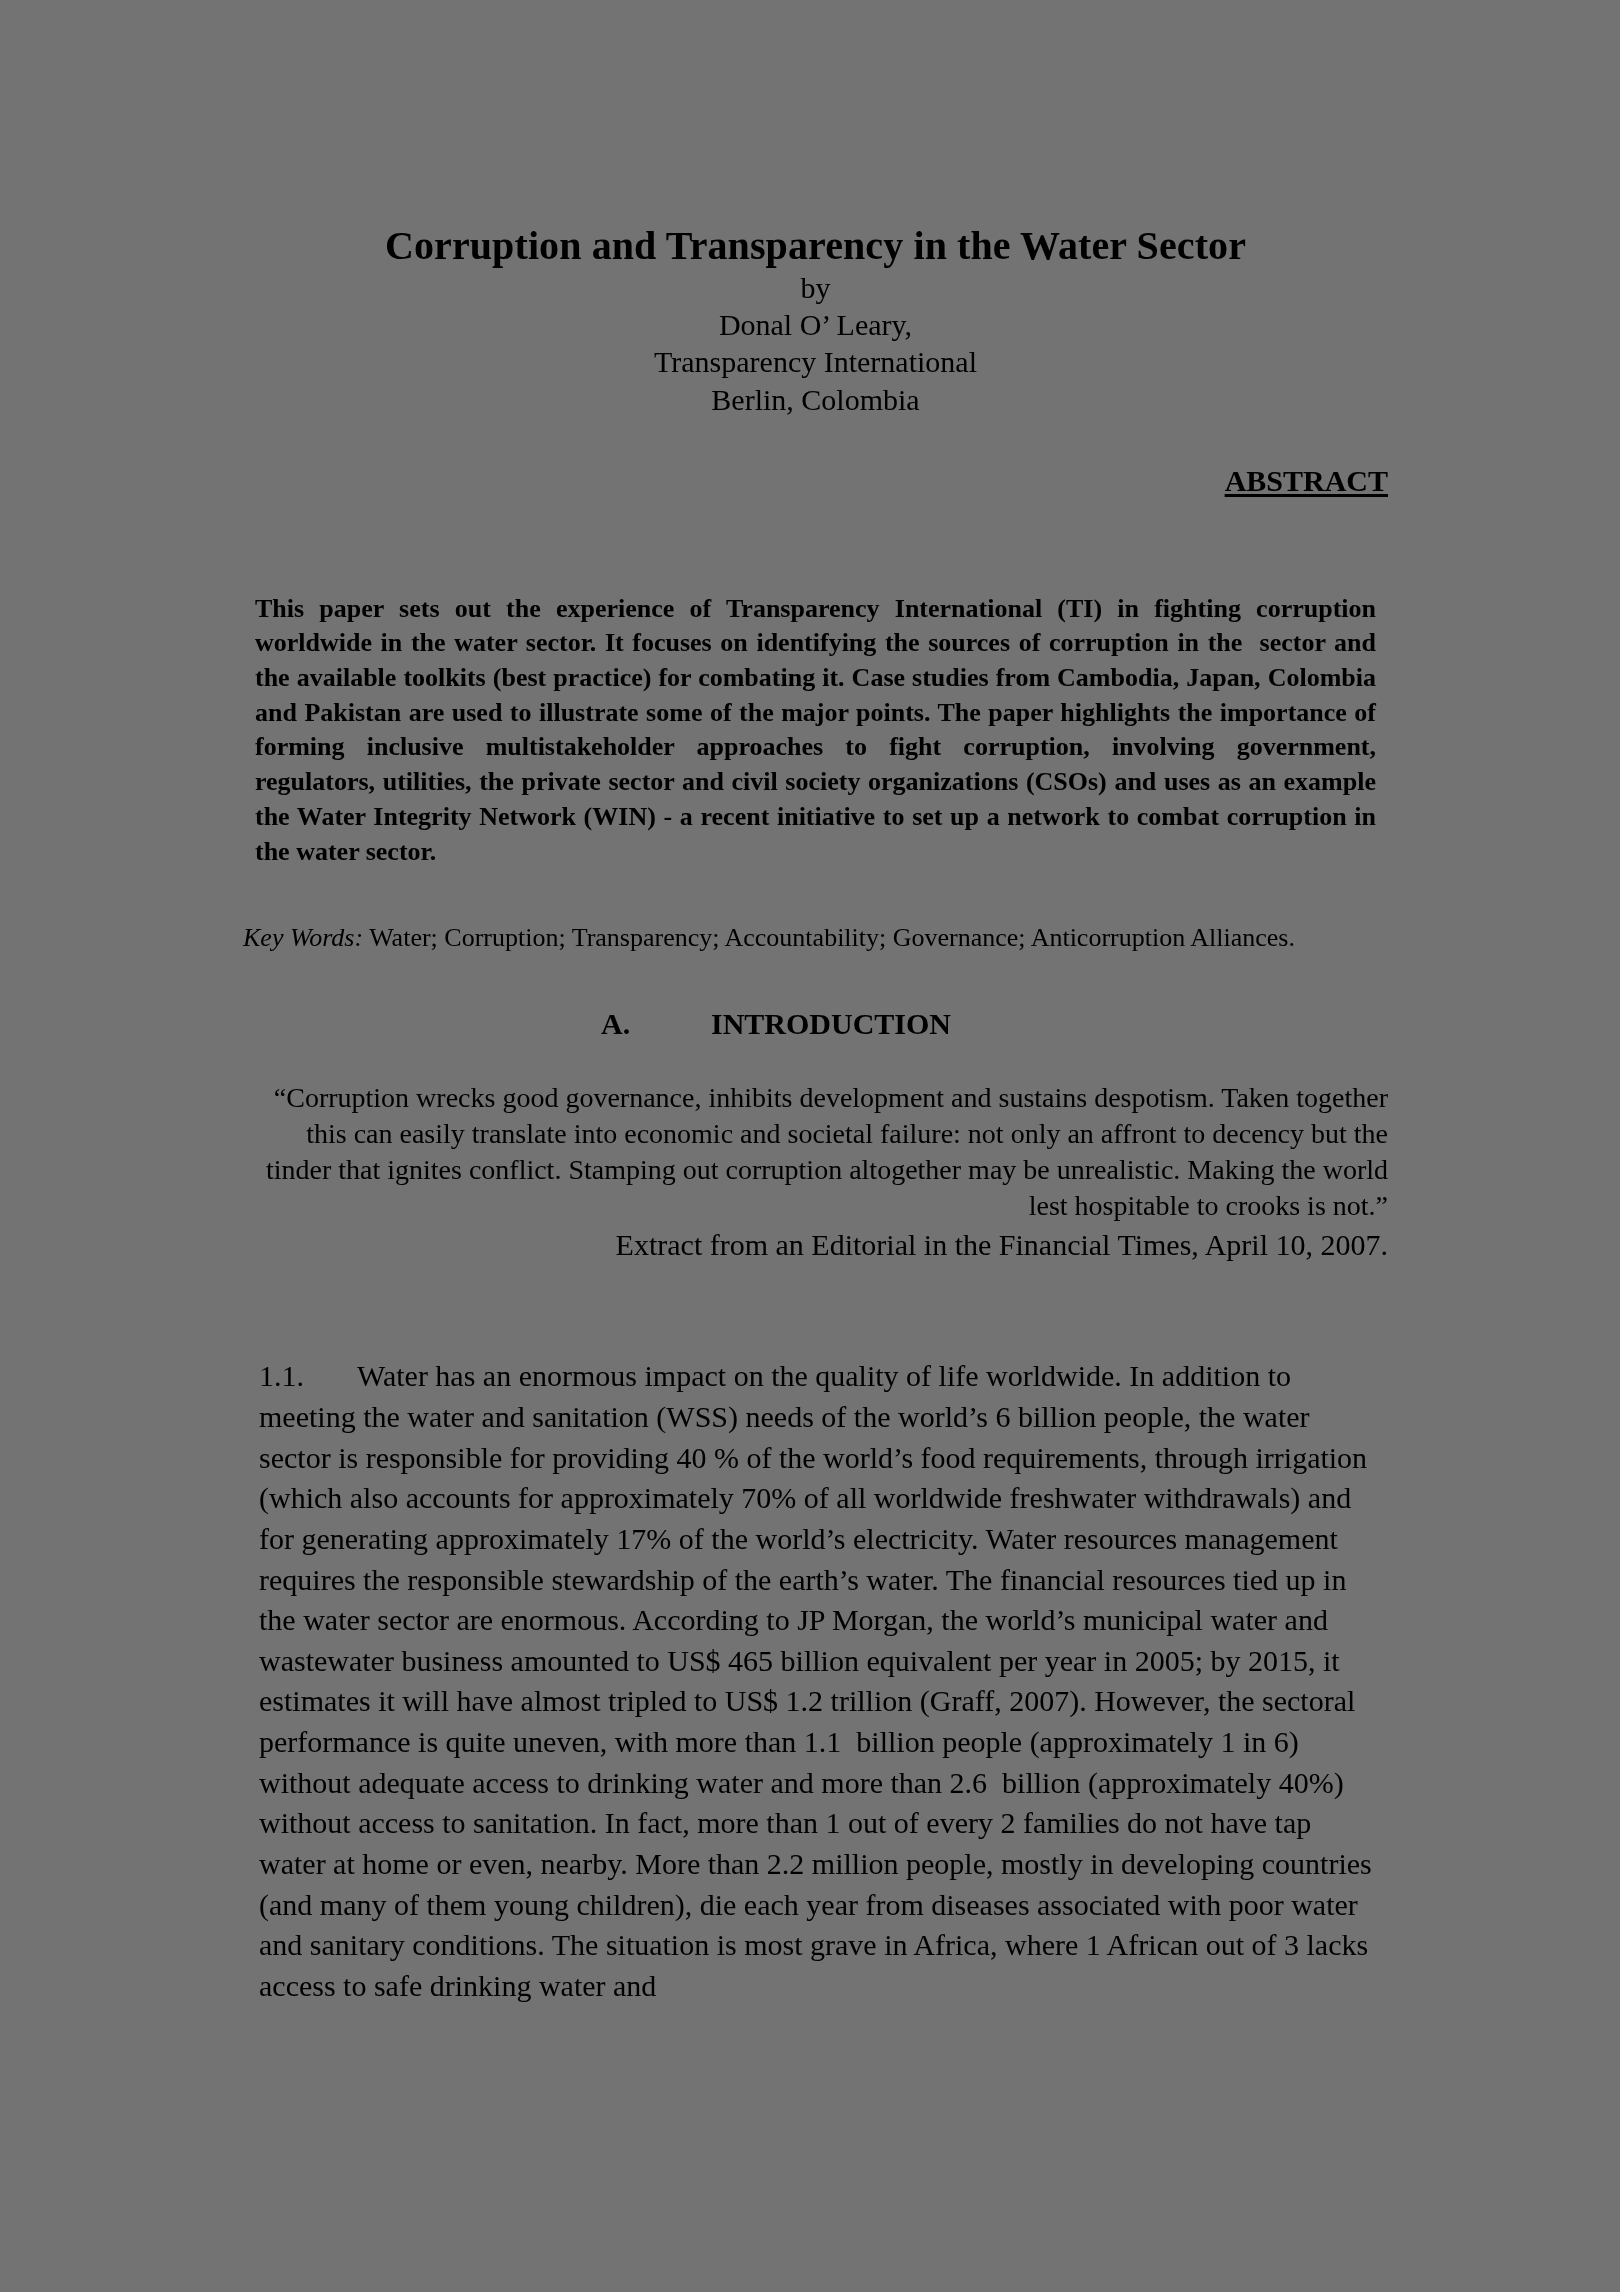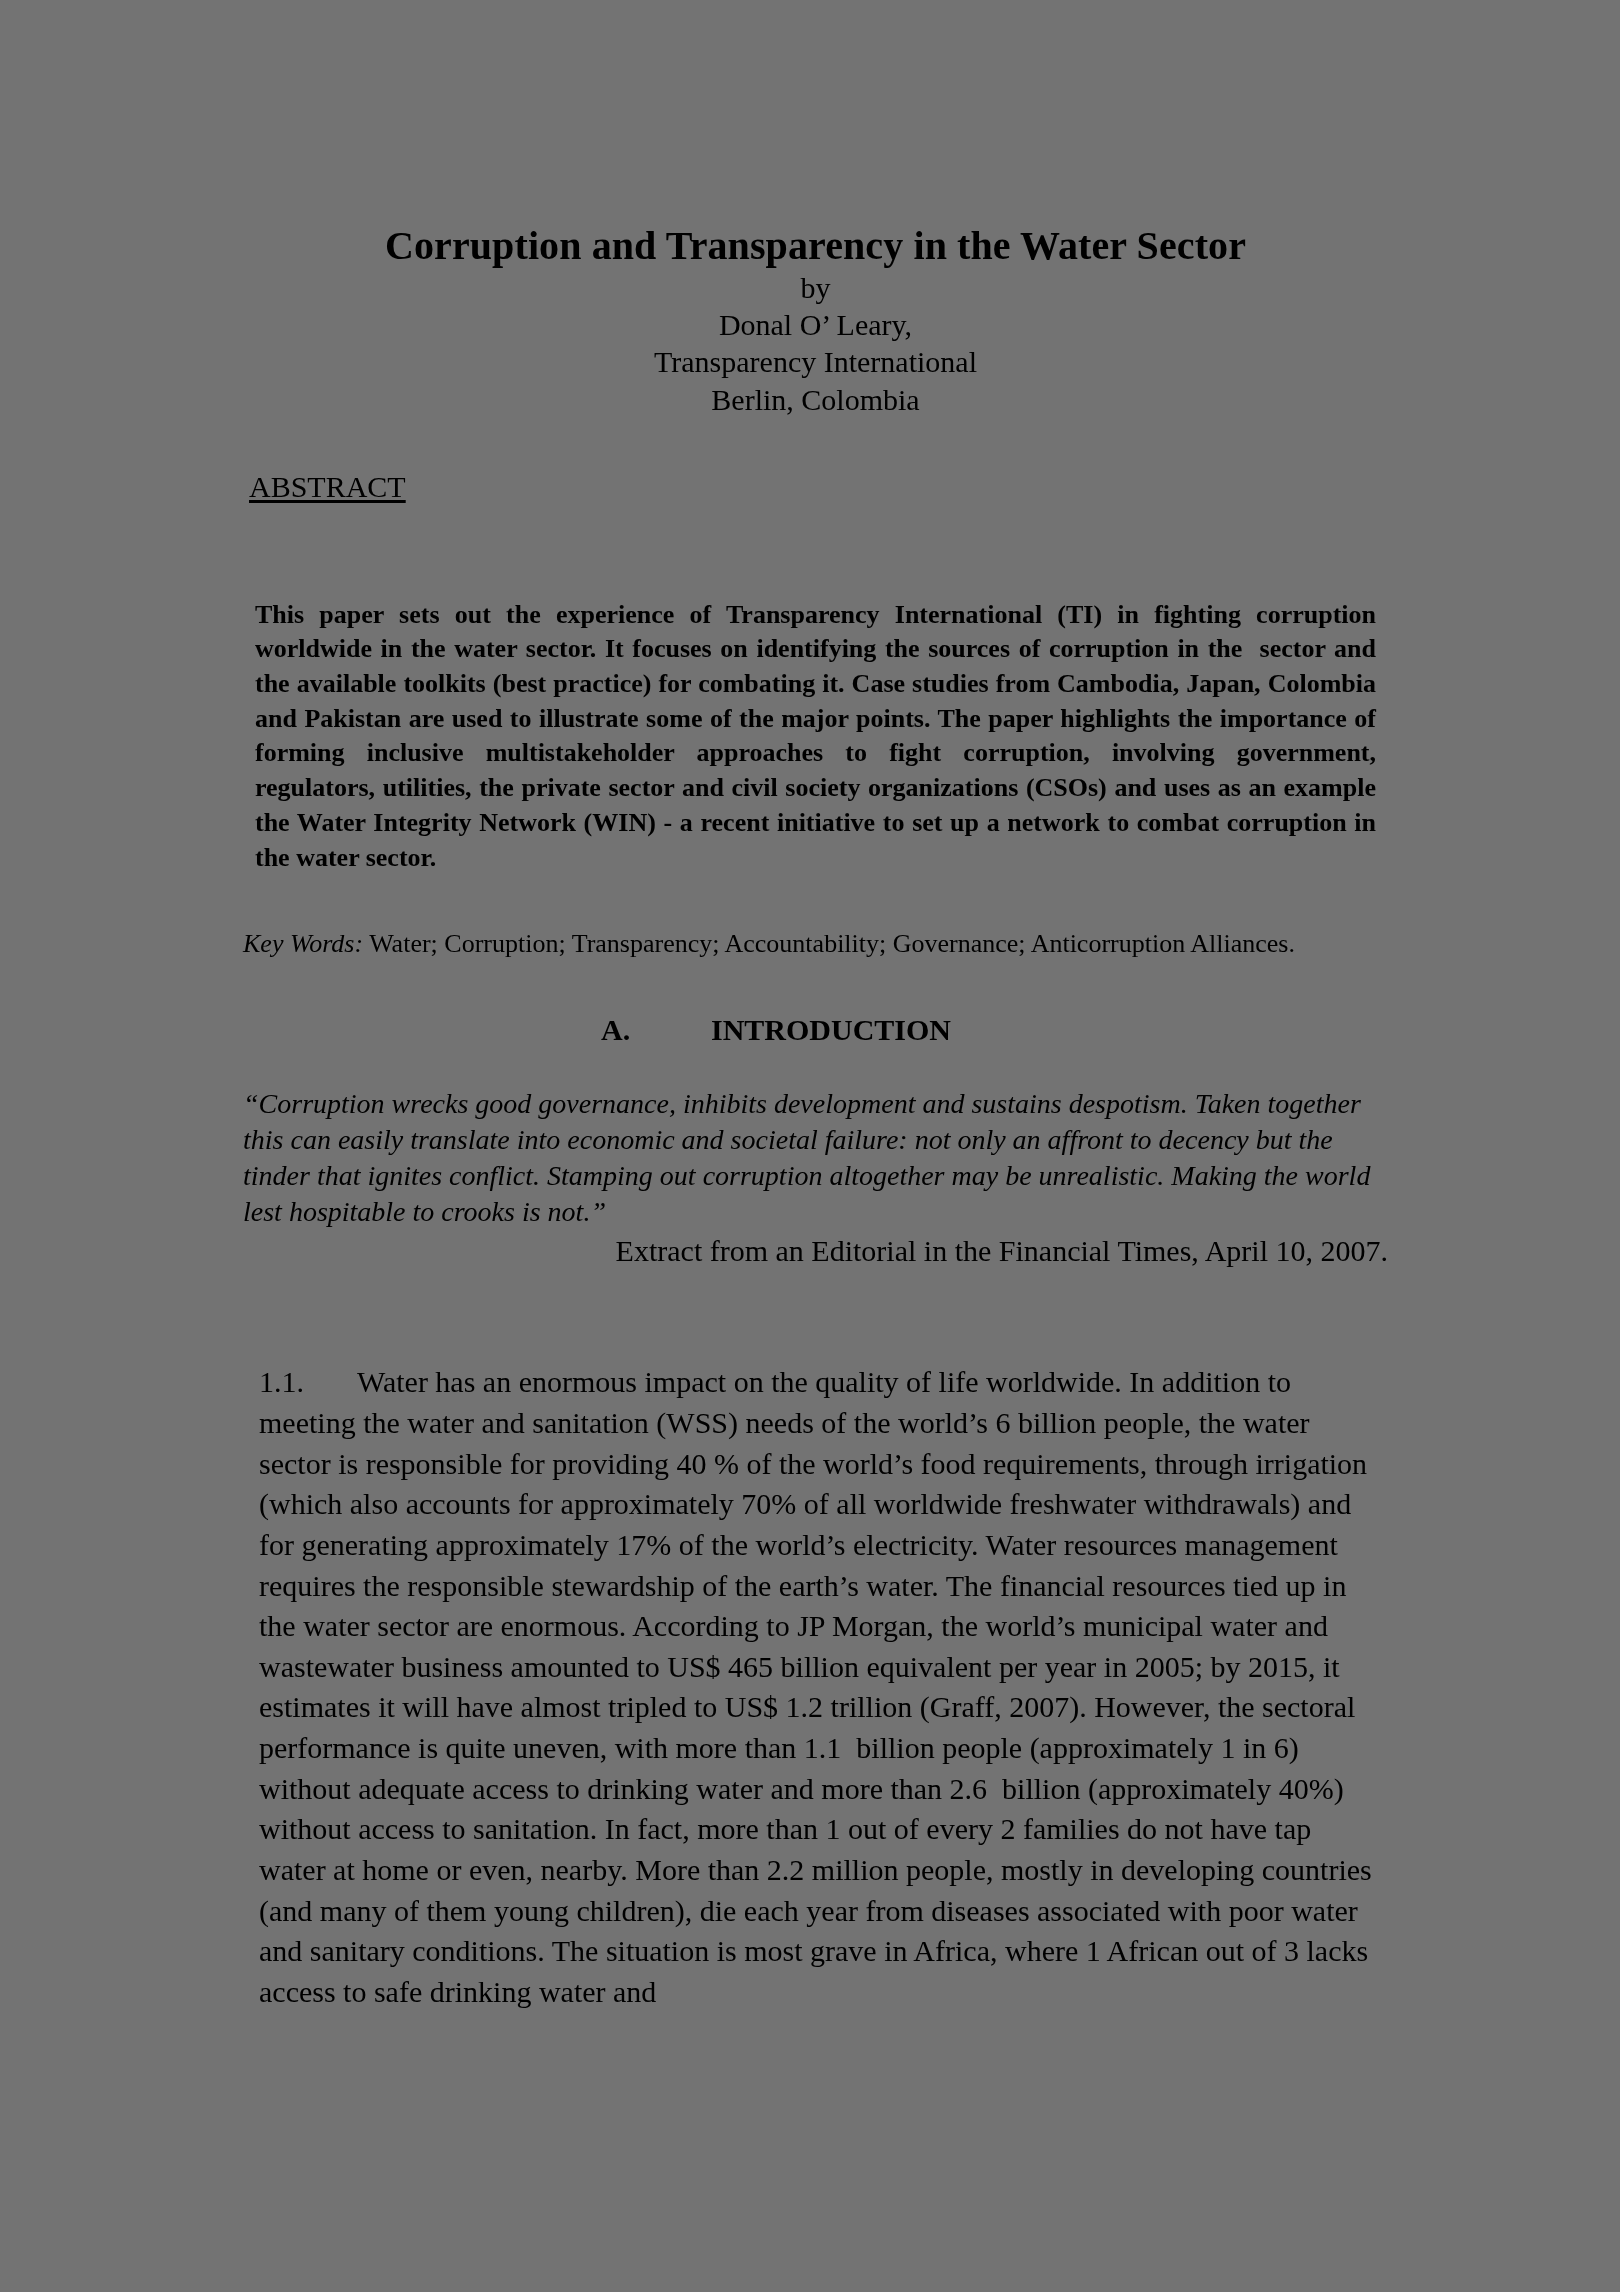--- a/index.html
+++ b/index.html
@@ -39,26 +39,26 @@
     margin: 0;
   }
   .byline-line {
     font-size: 30px;
     line-height: 1.235;
     margin: 0;
   }
 
   
   .abstract-heading {
-    text-align: left;
+    text-align: right;
     font-size: 30px;
-    font-weight: normal;
+    font-weight: bold;
     text-decoration: underline;
     text-underline-offset: 2.9px;
-    margin: 6px;
+    margin: 0;
     padding-top: 46px;
   }
 
   
   .abstract-body {
     font-size: 26px;
     line-height: 1.335;
     text-align: justify;
     margin: 12px;
     padding-top: 82px;
@@ -86,25 +86,25 @@
     padding-left: 358px;
   }
   .section-heading .sec-letter {
     display: inline-block;
     width: 110px;
   }
 
   
   .quote-block {
     font-size: 28px;
-    font-style: italic;
     line-height: 1.285;
     margin: 0;
     padding-top: 39px;
     white-space: pre-wrap;
+    text-align: right;
   }
   .quote-source {
     font-size: 30px;
     font-style: normal;
     line-height: 1.285;
     margin: 0;
     padding-top: 2px;
     text-align: right;
   }
 

